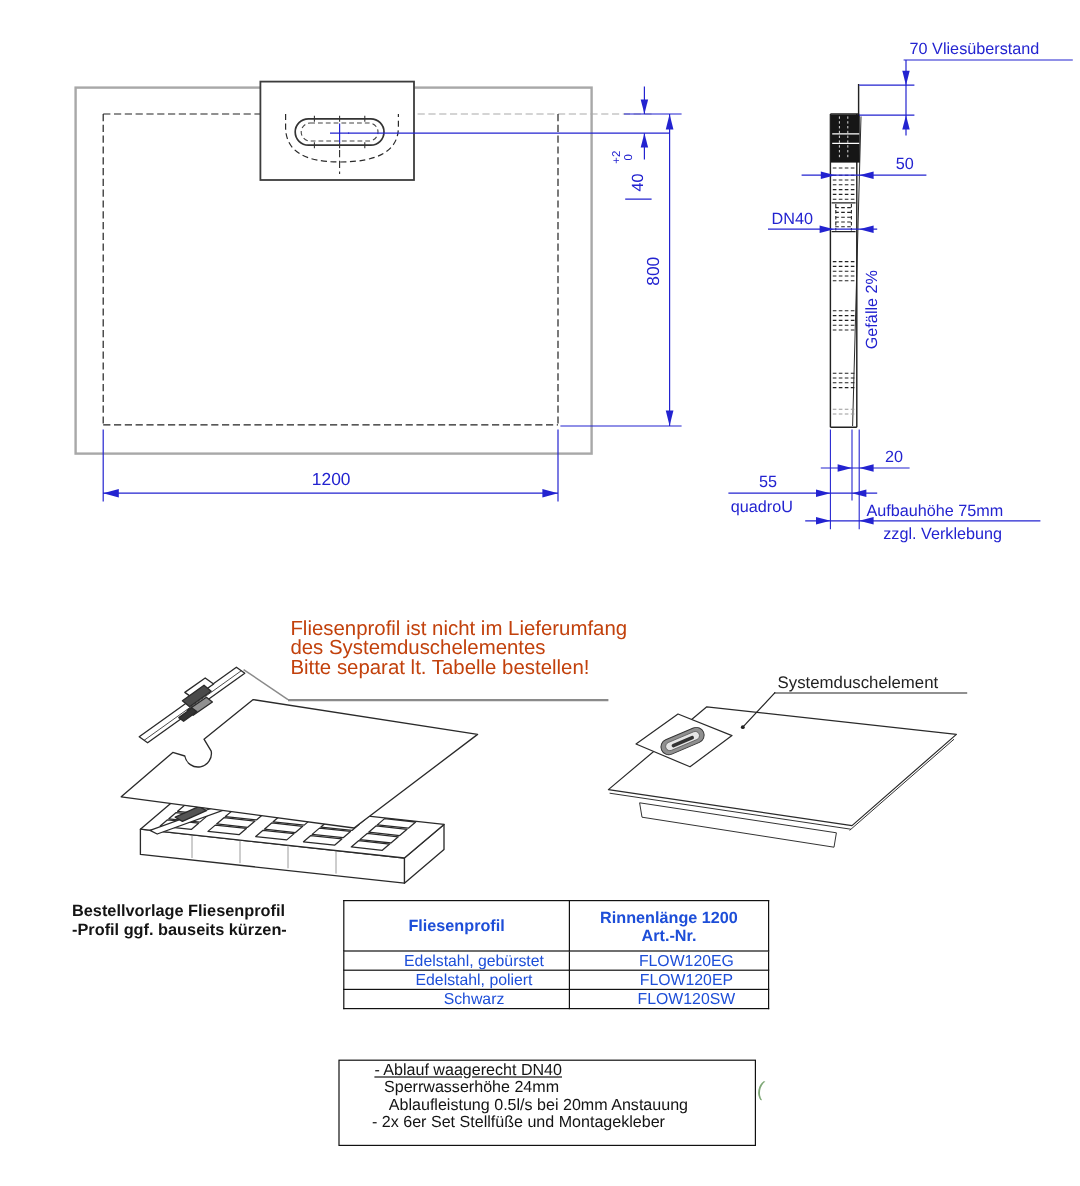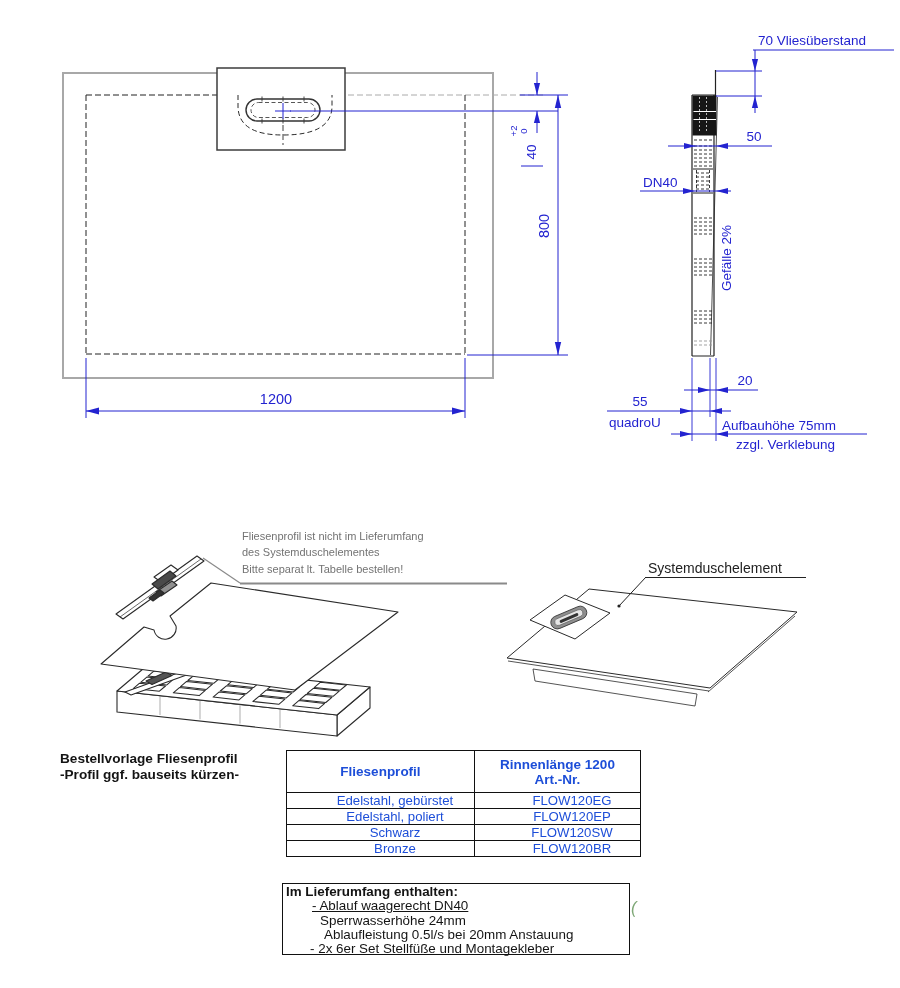--- a/index.html
+++ b/index.html
@@ -7,22 +7,22 @@
     width:900px;height:988px;position:relative;background:#ffffff;
     font-family:"Liberation Sans", sans-serif;color:#1a1a1a;overflow:hidden;
   }
   #drawing{position:absolute;left:0;top:0;}
   .dim{font-size:13.5px;fill:#2323d0;}
   .dim.lg{font-size:14.5px;}
   .dim.sm{font-size:9.5px;}
   .drawlabel{font-size:14px;fill:#222222;}
   
   .note{
-    position:absolute;left:242px;top:528px;font-size:11px;line-height:16.4px;
-    color:#737373;white-space:nowrap;
+    position:absolute;left:242px;top:516px;font-size:17px;line-height:16.4px;
+    color:#c2410c;white-space:nowrap;
   }
   
   .order-heading{
     position:absolute;left:60px;top:751px;font-weight:bold;font-size:13.6px;
     line-height:15.6px;color:#141414;white-space:nowrap;
   }
   
   .profile-table{
     position:absolute;left:286px;top:750px;width:354px;border-collapse:collapse;
     table-layout:fixed;font-size:13.2px;color:#1d4ed8;
@@ -261,28 +261,23 @@
       <td>FLOW120EG</td>
     </tr>
     <tr>
       <td>Edelstahl, poliert</td>
       <td>FLOW120EP</td>
     </tr>
     <tr>
       <td>Schwarz</td>
       <td>FLOW120SW</td>
     </tr>
-    <tr>
-      <td>Bronze</td>
-      <td>FLOW120BR</td>
-    </tr>
   </tbody>
 </table>
 
 <div class="scope-box">
-  <div class="h">Im Lieferumfang enthalten:</div>
   <div class="i0">- Ablauf waagerecht DN40</div>
   <div class="i1">Sperrwasserhöhe 24mm</div>
   <div class="i2">Ablaufleistung 0.5l/s bei 20mm Anstauung</div>
   <div class="i3">- 2x 6er Set Stellfüße und Montagekleber</div>
 </div>
 
 <span class="artifact">(</span>
 
 </body></html>

